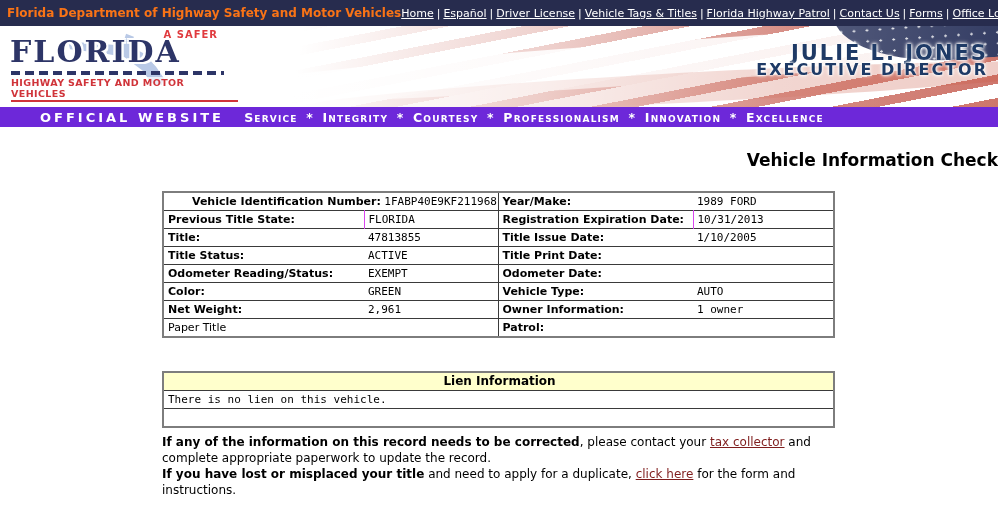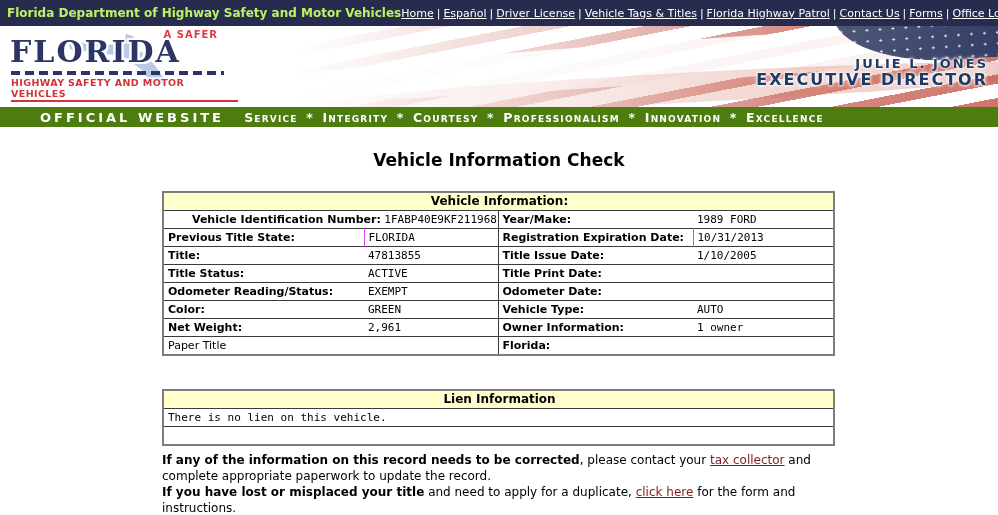--- a/index.html
+++ b/index.html
@@ -1,20 +1,20 @@
 <!DOCTYPE html>
 <html><head>
 <meta charset="utf-8">
 <style>
   html,body{margin:0;padding:0;background:#fff;}
   body{width:998px;height:515px;overflow:hidden;font-family:"DejaVu Sans",sans-serif;color:#000;}
 
   
   .topbar{background:#272c4e;height:26px;display:flex;align-items:center;justify-content:space-between;padding:0 7px;box-sizing:border-box;}
-  .topbar-title{color:#bef264;font-weight:bold;font-size:12px;white-space:nowrap;}
+  .topbar-title{color:#f97316;font-weight:bold;font-size:12px;white-space:nowrap;}
   .topbar-links{color:#fff;font-size:11px;white-space:nowrap;}
   .topbar-links a{color:#fff;text-decoration:underline;cursor:pointer;}
   .topbar-links .sep{margin:0 3px;text-decoration:none;}
 
   
   .header-band{position:relative;height:81px;background:#fff;overflow:hidden;}
   .flag-stripes{position:absolute;left:25%;right:0;top:0;bottom:0;
     background:repeating-linear-gradient(-11deg,rgba(190,72,58,0.75) 0 9px,rgba(255,255,255,0.95) 9px 23px);}
   .flag-swoosh{position:absolute;left:18%;top:16px;width:95%;height:42px;background:rgba(255,255,255,0.9);border-radius:50%;transform:rotate(-4deg);}
   .flag-swoosh2{position:absolute;left:30%;top:46px;width:80%;height:30px;background:rgba(201,90,70,0.30);border-radius:50%;transform:rotate(-3deg);}
@@ -29,30 +29,30 @@
   .logo-safer{position:absolute;left:0;right:20px;top:1px;text-align:right;color:#e03a3e;font-size:10px;font-weight:bold;letter-spacing:1px;z-index:2;}
   .logo-name{position:absolute;left:4px;top:9px;z-index:1;font-family:"DejaVu Serif",serif;font-weight:bold;font-size:30px;line-height:30px;letter-spacing:2px;color:#2d3567;
     text-shadow:-2px -2px 0 #fff,2px -2px 0 #fff,-2px 2px 0 #fff,2px 2px 0 #fff,0 2px 0 #fff,0 -2px 0 #fff,2px 0 0 #fff,-2px 0 0 #fff;}
   .logo-road{position:absolute;left:5px;right:14px;top:43px;height:4px;z-index:2;
     background:repeating-linear-gradient(to right,#2d3567 0 9px,transparent 9px 14px);}
   .logo-sub{position:absolute;left:5px;top:49px;z-index:2;color:#d0343a;font-size:9.5px;font-weight:bold;letter-spacing:0.4px;border-bottom:2px solid #d0343a;padding-bottom:1px;background:rgba(255,255,255,0.7);}
 
   
   .director{position:absolute;right:10px;top:19px;text-align:right;color:#1e3a66;font-weight:bold;letter-spacing:2px;z-index:3;
     text-shadow:0 0 3px #fff,0 0 3px #fff,0 0 5px #fff;}
-  .director-name{font-size:13px;line-height:17px;margin-top:10px;}
+  .director-name{font-size:21px;line-height:17px;}
   .director-title{font-size:16px;line-height:16px;}
 
   
-  .motto-bar{position:relative;background:#4d7c0f;height:20px;display:flex;align-items:center;justify-content:center;}
+  .motto-bar{position:relative;background:#6d28d9;height:20px;display:flex;align-items:center;justify-content:center;}
   .official{position:absolute;left:40px;color:#fff;font-weight:bold;font-size:13px;letter-spacing:3px;white-space:nowrap;}
   .motto{color:#fff;font-weight:bold;font-size:12.5px;font-variant:small-caps;letter-spacing:1.2px;word-spacing:3px;white-space:nowrap;margin-left:70px;}
 
   
-  .page-title{text-align:center;font-size:17px;font-weight:bold;margin:23px 0 0 0;}
+  .page-title{text-align:right;font-size:17px;font-weight:bold;margin:23px 0 0 0;}
 
   
   table.grid{border-collapse:collapse;table-layout:fixed;width:671px;margin:21px 0 0 162px;border:2px solid #7d7d7d;font-size:11px;}
   table.grid td{border-top:1px solid #3a3a3a;height:17px;line-height:15px;padding:0 2px 0 4px;white-space:nowrap;overflow:hidden;vertical-align:middle;}
   td.yellow-head{background:#ffffcc;text-align:center;font-weight:bold;font-size:12px;height:19px;border-bottom:1px solid #3a3a3a;}
   .lbl{font-weight:bold;font-size:11px;margin-left:24px;}
   .val{font-family:"DejaVu Sans Mono",monospace;font-size:11px;font-weight:normal;}
   td.c2,td.span-vin{border-right:1px solid #3a3a3a;}
   tr.full-borders td.c1,tr.full-borders td.c3{border-right:1px solid #d946ef;}
   tr.brands-row td{height:21px;vertical-align:top;padding-top:3px;}
@@ -105,23 +105,20 @@
 <div class="page-title">Vehicle Information Check</div>
 
 <table class="grid">
   <colgroup>
       <col style="width:201px">
       <col style="width:134px">
       <col style="width:195px">
       <col style="width:141px">
     </colgroup>
   <tbody>
-      <tr>
-    <td colspan="4" class="yellow-head">Vehicle Information:</td>
-  </tr>
   <tr>
     <td colspan="2" class="span-vin"><span class="lbl">Vehicle Identification Number:</span> <span class="val">1FABP40E9KF211968</span></td>
     <td class="c3 lbl">Year/Make:</td>
     <td class="c4 val">1989 FORD</td>
   </tr>
   <tr class="full-borders">
     <td class="c1 lbl">Previous Title State:</td>
     <td class="c2 val">FLORIDA</td>
     <td class="c3 lbl">Registration Expiration Date:</td>
     <td class="c4 val">10/31/2013</td>
@@ -152,21 +149,21 @@
   </tr>
   <tr>
     <td class="c1 lbl">Net Weight:</td>
     <td class="c2 val">2,961</td>
     <td class="c3 lbl">Owner Information:</td>
     <td class="c4 val">1 owner</td>
   </tr>
   <tr>
     <td class="c1">Paper Title</td>
     <td class="c2 val"></td>
-    <td class="c3 lbl">Florida:</td>
+    <td class="c3 lbl">Patrol:</td>
     <td class="c4 val"></td>
   </tr>
 </tbody>
   </table>
 
 <table class="grid lien">
   <colgroup>
       <col style="width:671px">
     </colgroup>
   <tbody>

